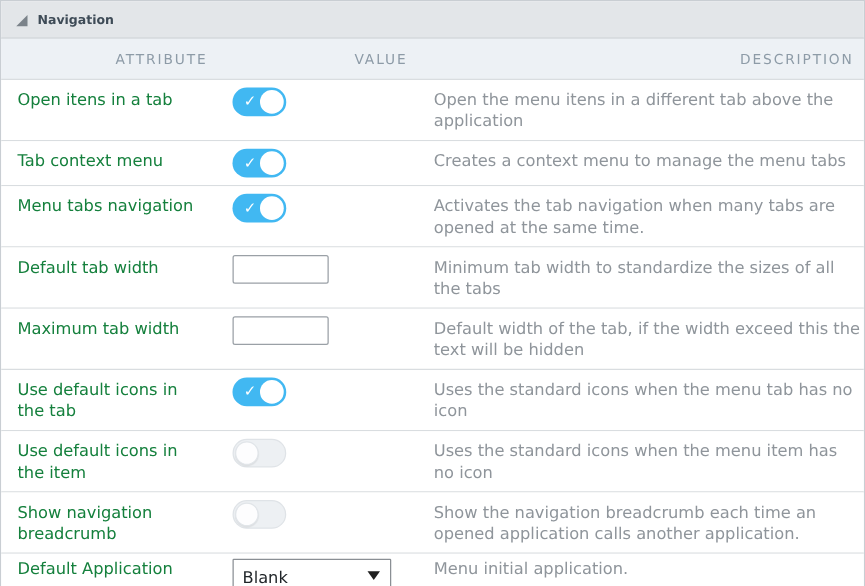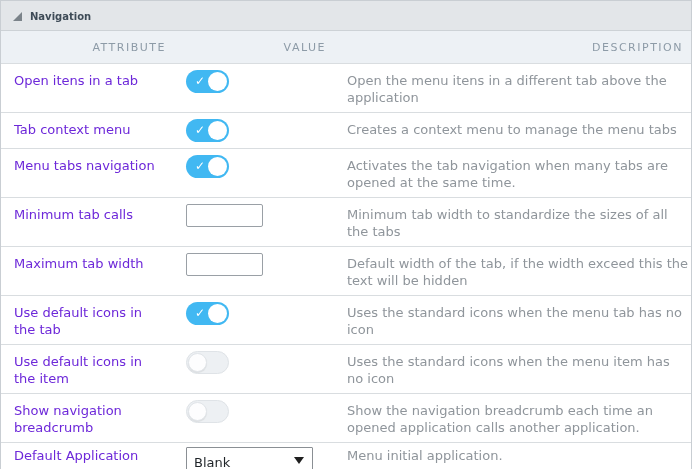--- a/index.html
+++ b/index.html
@@ -24,21 +24,21 @@
   }
   .colhead .cell {
     font-size:11px; color:#8d9ba7; letter-spacing:1.5px;
     padding:10px 8px 9px 13px;
     text-align:right;
   }
   .row { border-bottom:1px solid #d9dde0; background:#ffffff; }
   .row:last-child { border-bottom:1px solid #c9ced3; }
   .cell { padding:6px 8px 6px 13px; }
   .row.compact .cell { padding-top:4px; padding-bottom:4px; }
-  .attr-cell { font-size:13px; line-height:17px; color:#6d28d9; padding-top:8px; }
+  .attr-cell { font-size:13px; line-height:17px; color:#15803d; padding-top:8px; }
   .desc-cell { font-size:13px; line-height:17px; color:#8f959b; padding-top:8px; padding-right:2px; }
   .value-cell { padding-left:12px; }
   
   .toggle {
     position:relative; display:inline-block; width:43px; height:23px;
     border-radius:12px; cursor:pointer; vertical-align:top;
   }
   .toggle.on { background:#41b8f2; }
   .toggle.on .knob {
     position:absolute; top:2px; right:2px; width:19px; height:19px;
@@ -96,21 +96,21 @@
         <div class="cell attr-cell">Tab context menu</div>
         <div class="cell value-cell"><span class="toggle on"><span class="check">✓</span><span class="knob"></span></span></div>
         <div class="cell desc-cell">Creates a context menu to manage the menu tabs</div>
       </div>
       <div class="grid-row row">
         <div class="cell attr-cell">Menu tabs navigation</div>
         <div class="cell value-cell"><span class="toggle on"><span class="check">✓</span><span class="knob"></span></span></div>
         <div class="cell desc-cell">Activates the tab navigation when many tabs are opened at the same time.</div>
       </div>
       <div class="grid-row row">
-        <div class="cell attr-cell">Minimum tab calls</div>
+        <div class="cell attr-cell">Default tab width</div>
         <div class="cell value-cell"><input type="text" class="txt-input" placeholder="" style=""></div>
         <div class="cell desc-cell">Minimum tab width to standardize the sizes of all the tabs</div>
       </div>
       <div class="grid-row row">
         <div class="cell attr-cell">Maximum tab width</div>
         <div class="cell value-cell"><input type="text" class="txt-input" placeholder="" style=""></div>
         <div class="cell desc-cell">Default width of the tab, if the width exceed this the text will be hidden</div>
       </div>
       <div class="grid-row row">
         <div class="cell attr-cell">Use default icons in the tab</div>

